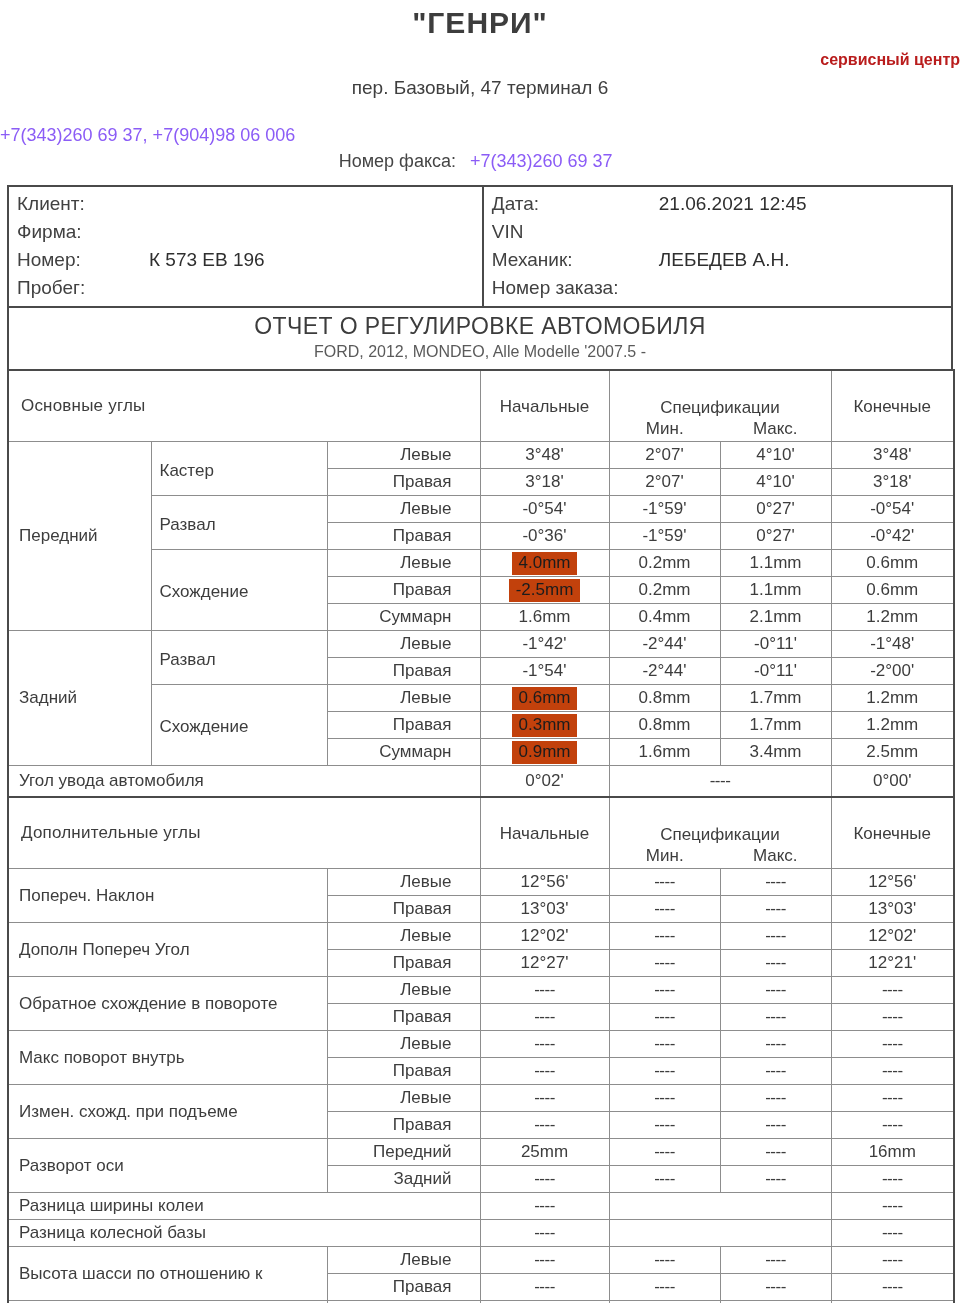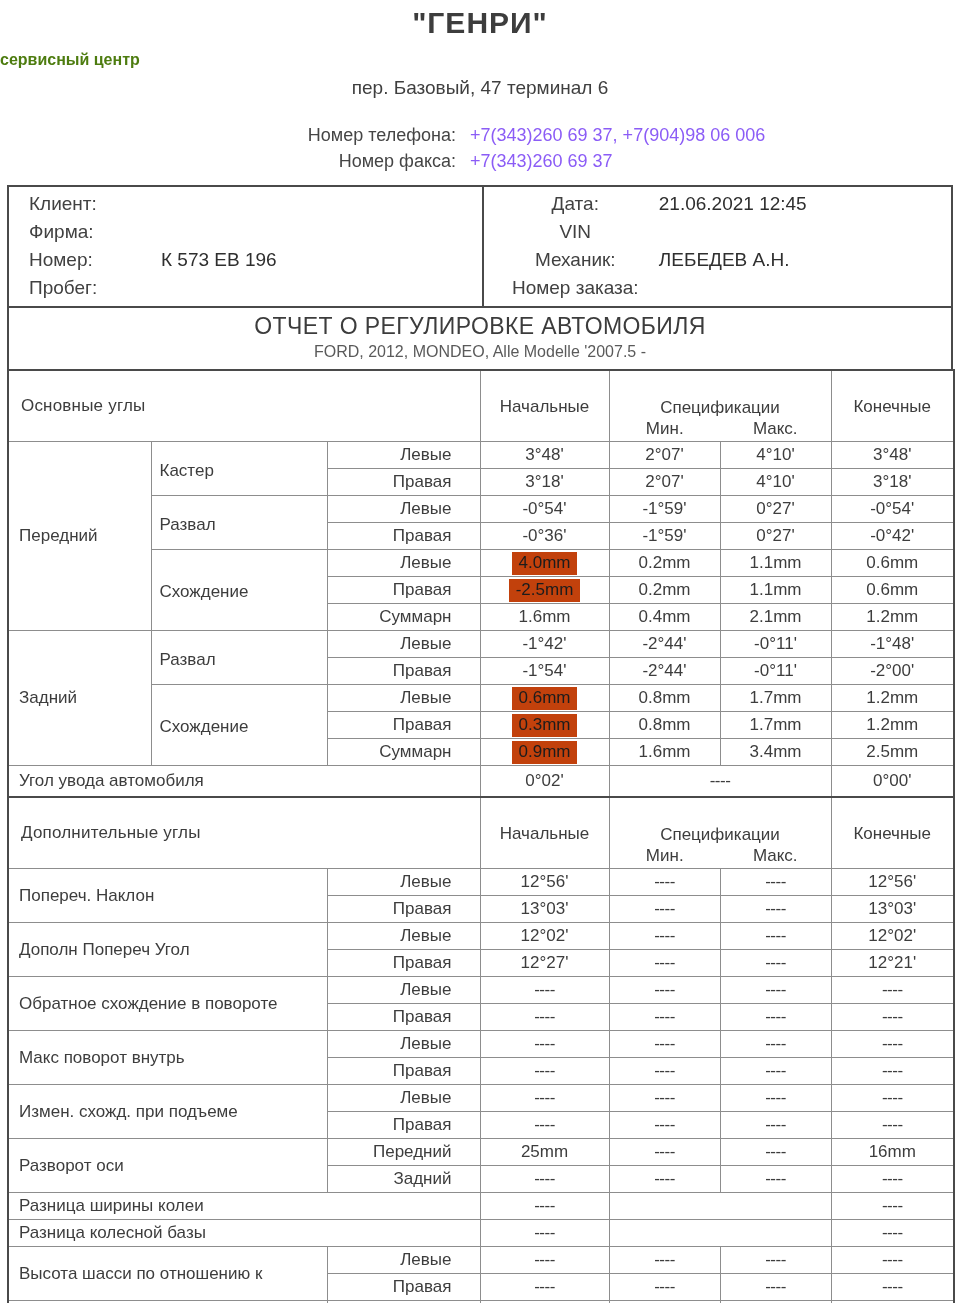--- a/index.html
+++ b/index.html
@@ -26,24 +26,24 @@
   .letterhead { padding-top: 6px; }
   .company-name {
     text-align: center;
     font-size: 30px;
     font-weight: bold;
     letter-spacing: 1px;
     color: #3d3d3d;
     line-height: 34px;
   }
   .company-sub {
-    text-align: left;
+    text-align: right;
     font-size: 16px;
     font-weight: bold;
-    color: #4d7c0f;
+    color: #b91c1c;
     margin-top: 10px;
     line-height: 20px;
   }
   .company-addr {
     text-align: center;
     font-size: 19px;
     color: #3f3f3f;
     margin-top: 6px;
     line-height: 24px;
   }
@@ -74,34 +74,34 @@
     margin: 11px 7px 0 7px;
     border: 2px solid #4a4a4a;
     border-bottom: none;
     display: flex;
   }
   .info-col {
     box-sizing: border-box;
     padding: 3px 0 4px 0;
   }
   .info-col.left { width: 50.4%; border-right: 2px solid #4a4a4a; }
-  .info-col.right { width: 49.6%; text-align: center; }
+  .info-col.right { width: 49.6%; }
   .info-line {
     display: flex;
     font-size: 19px;
     line-height: 28px;
     height: 28px;
     white-space: nowrap;
   }
   .info-key {
     padding-left: 8px;
     color: #414141;
     box-sizing: border-box;
   }
-  .info-col.left .info-key { width: 140px; margin-left: 12px; }
+  .info-col.left .info-key { width: 140px; }
   .info-col.right .info-key { width: 175px; }
   .info-val { color: #2f2f2f; }
 
   .report-title-box {
     margin: 0 7px;
     border: 2px solid #4a4a4a;
     border-bottom: none;
     padding: 4px 0 6px 0;
     text-align: center;
   }
@@ -222,21 +222,20 @@
 
 <div class="page">
 
   <div class="letterhead">
     <div class="company-name">"ГЕНРИ"</div>
     <div class="company-sub">сервисный центр</div>
     <div class="company-addr">пер. Базовый, 47 терминал 6</div>
 
     <div class="contacts">
       <div class="contact-row">
-        <div class="contact-label">Номер телефона:</div>
         <div class="contact-value">+7(343)260 69 37, +7(904)98 06 006</div>
       </div>
       <div class="contact-row">
         <div class="contact-label">Номер факса:</div>
         <div class="contact-value">+7(343)260 69 37</div>
       </div>
     </div>
   </div>
 
   <div class="infoblock">

